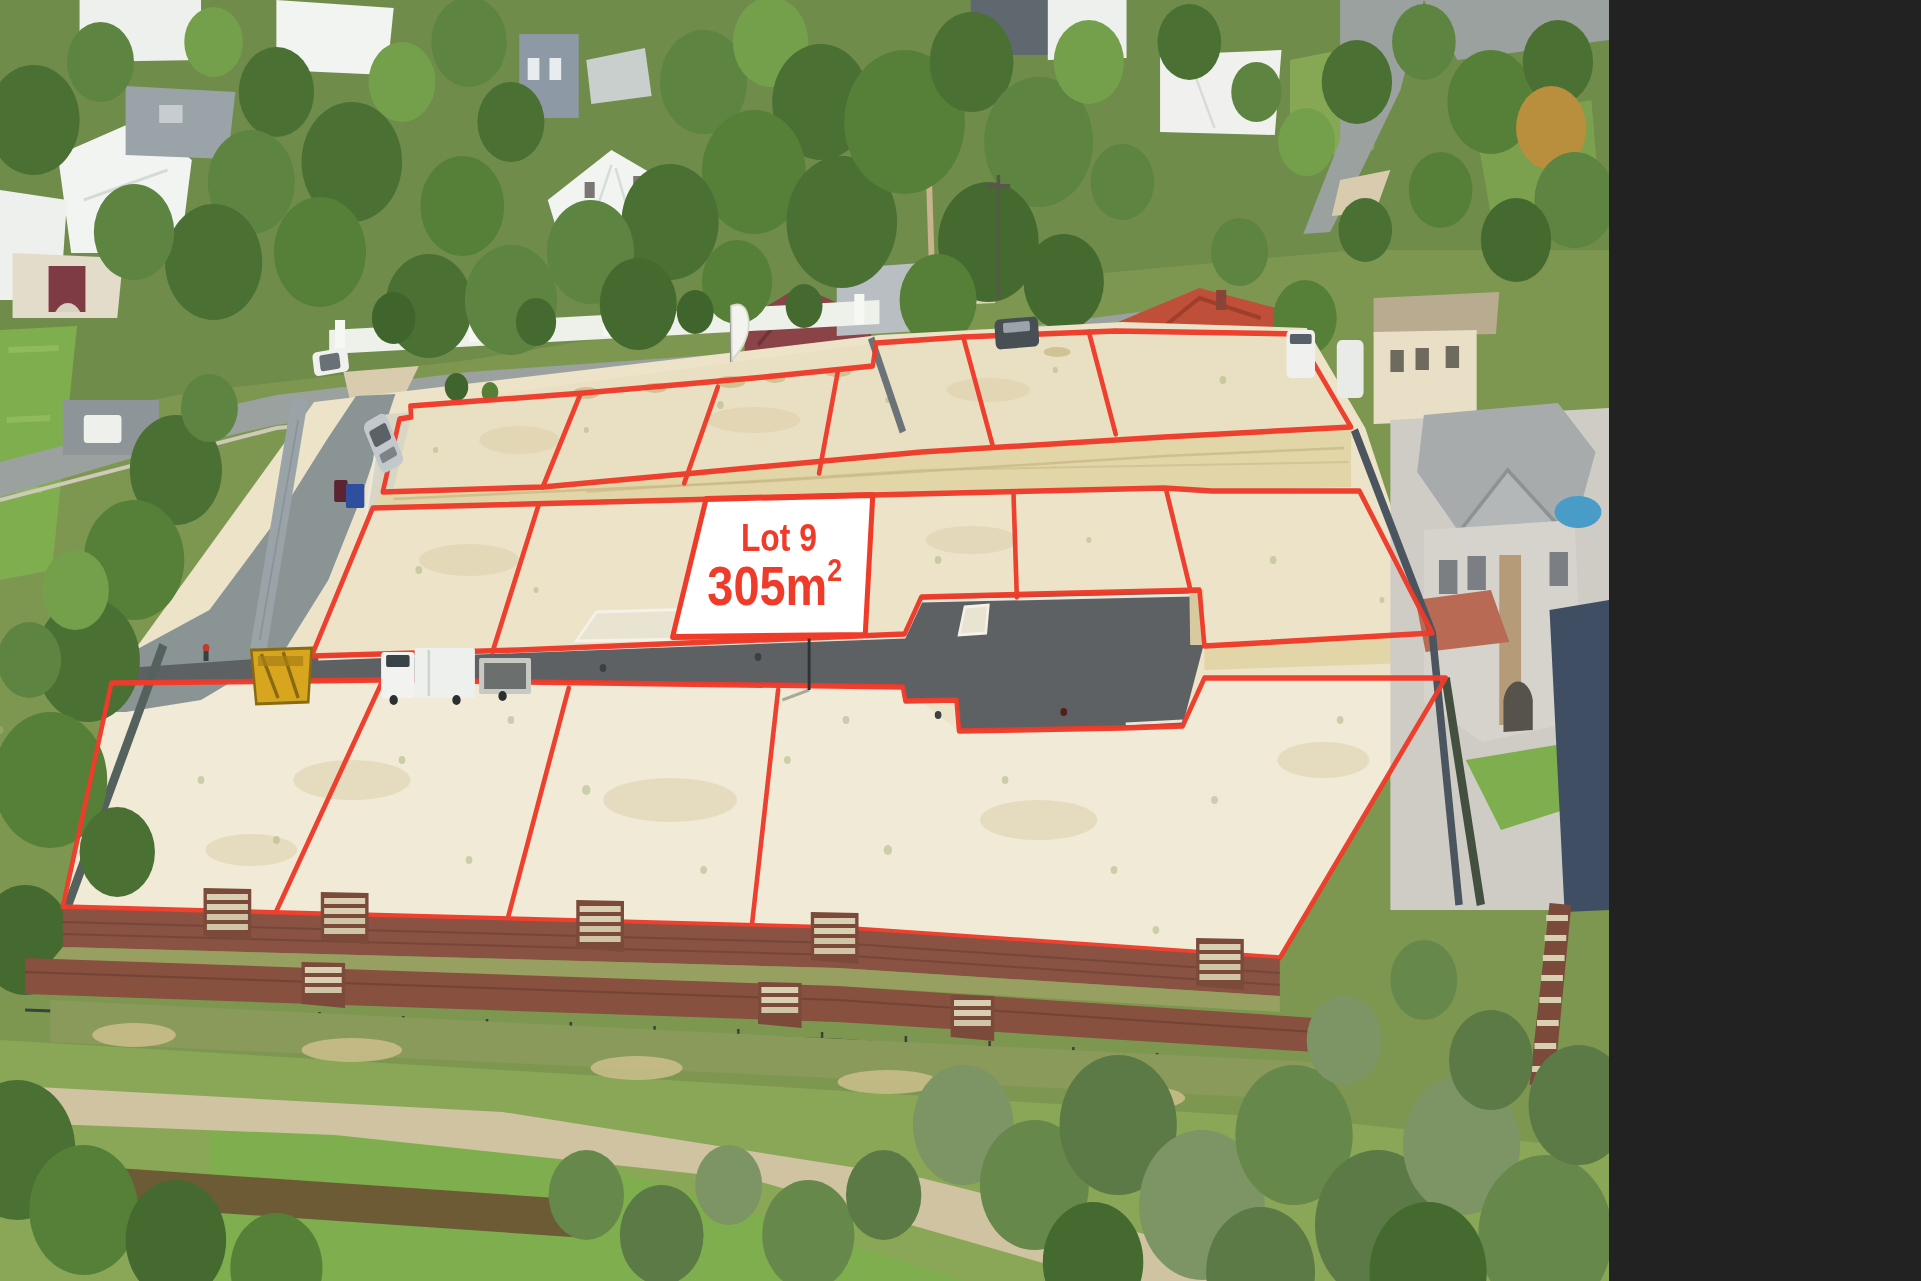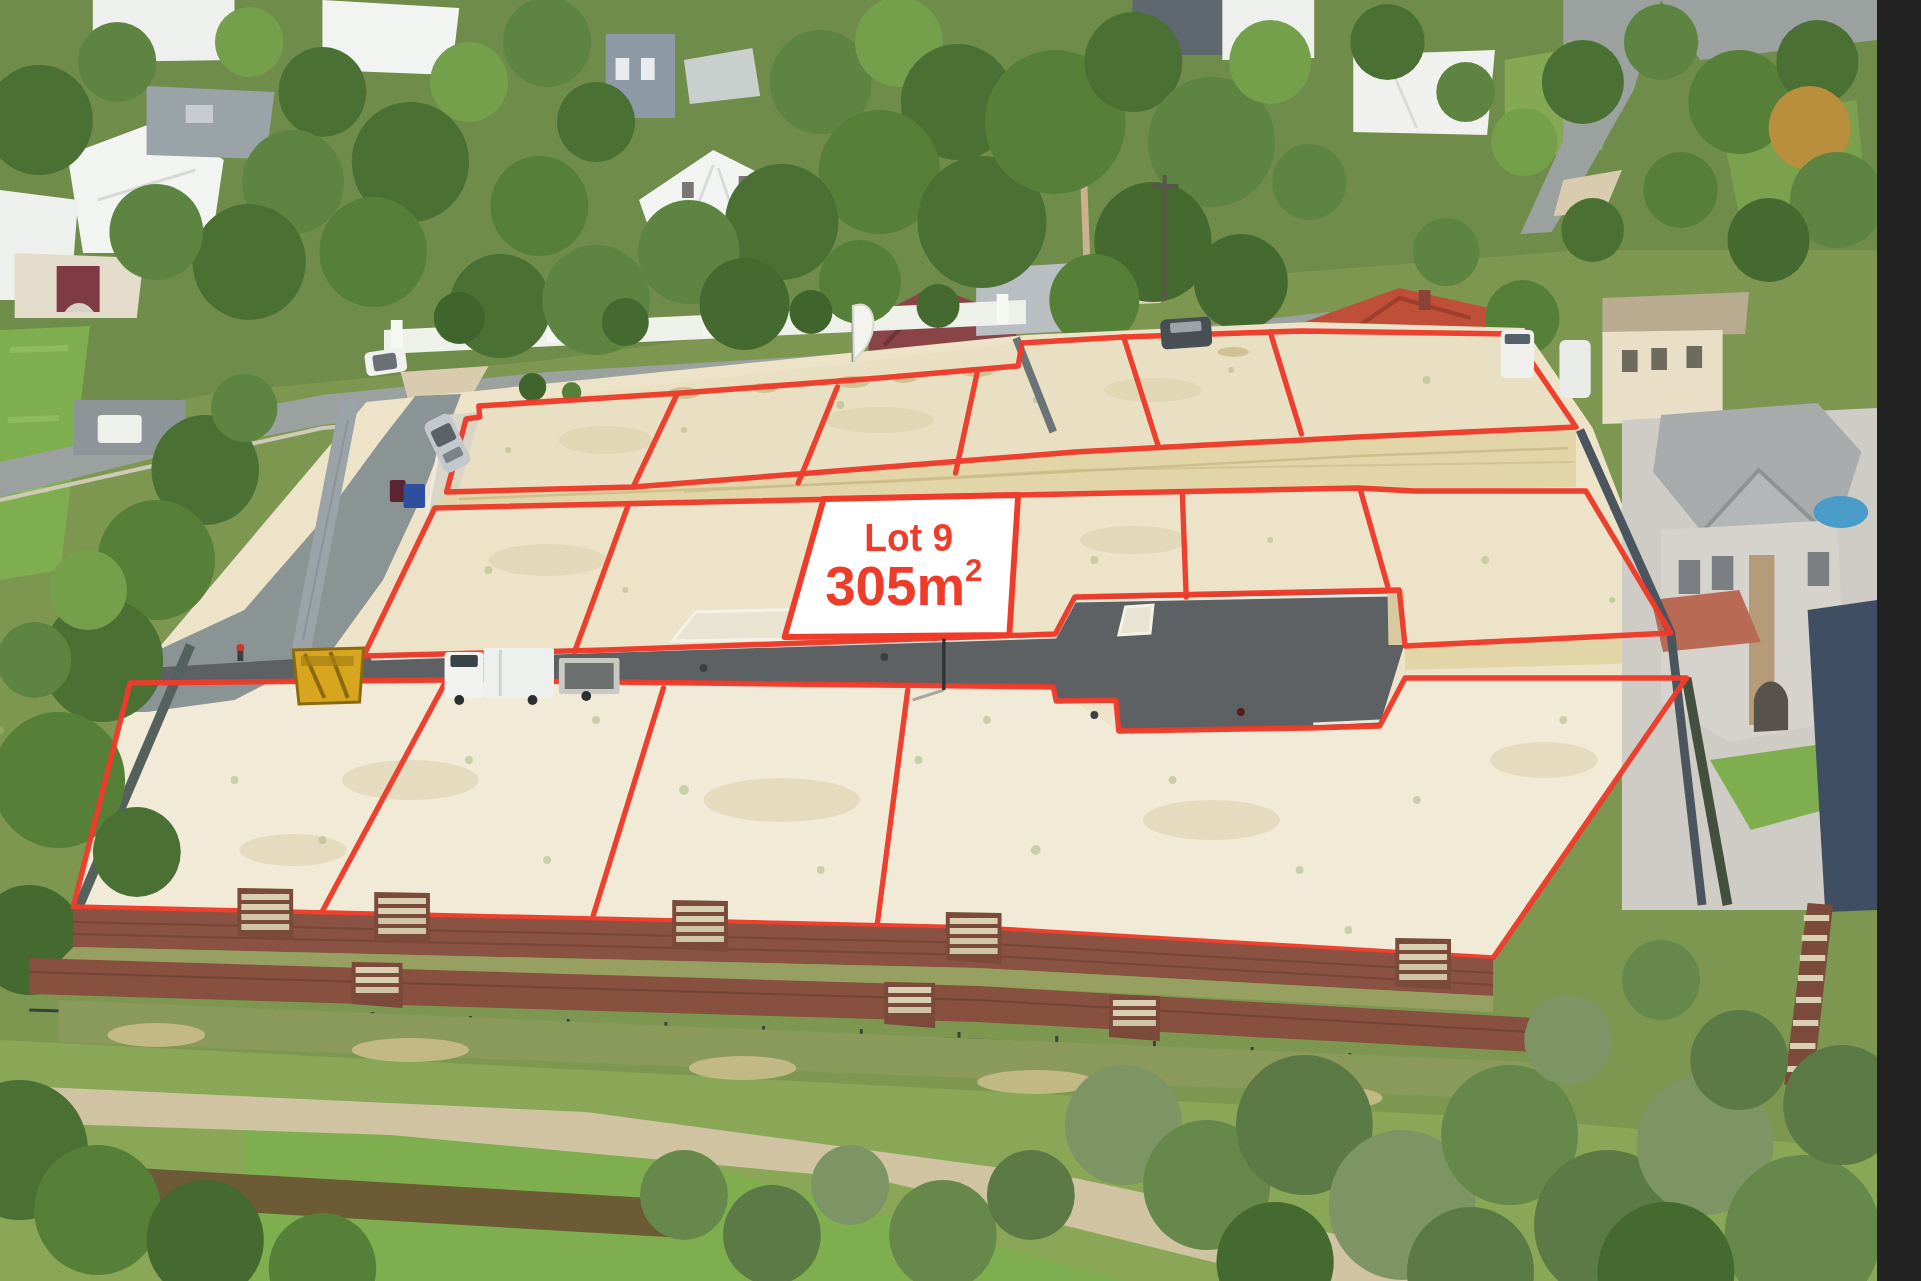--- a/index.html
+++ b/index.html
@@ -1,16 +1,16 @@
 <!DOCTYPE html>
 <html><head>
 <meta charset="utf-8">
 <style>
   html,body{margin:0;padding:0;background:#222;}
-  .stage{position:relative;width:1877px;height:1281px;overflow:hidden;
+  .stage{position:relative;width:1609px;height:1281px;overflow:hidden;
          font-family:"Liberation Sans",sans-serif;}
   .stage svg{display:block;width:100%;height:100%;}
   .lot-title{font-weight:bold;}
 </style>
 </head>
 <body>
 
 <div class="stage">
 <svg viewBox="0 0 1921 1281" preserveAspectRatio="none">
 

